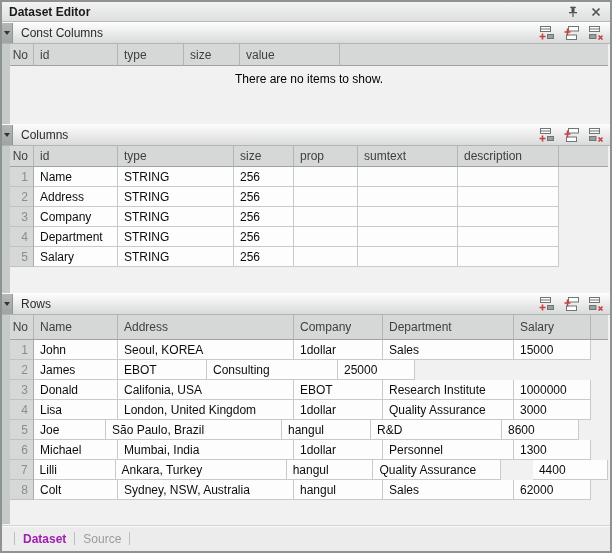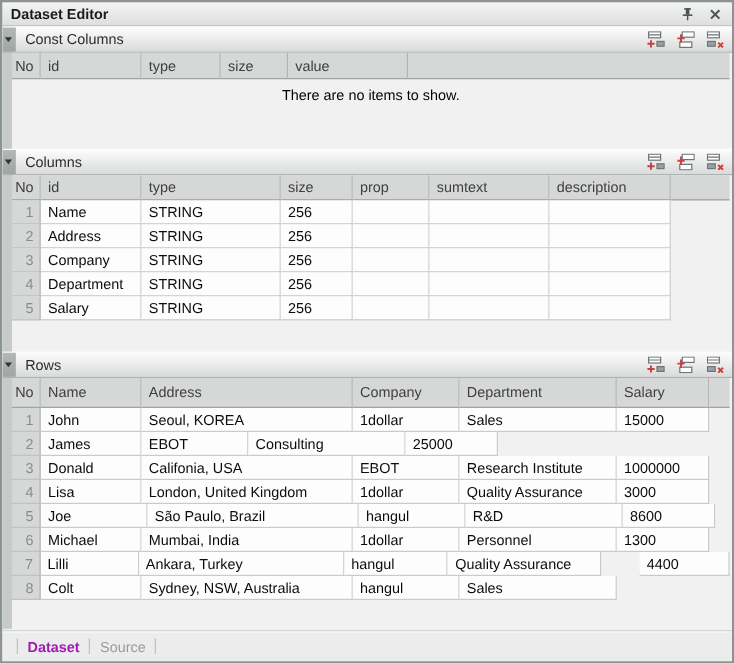--- a/index.html
+++ b/index.html
@@ -301,21 +301,21 @@
         <div class="tr row">
           <div class="num" style="width: 24px;">4</div>
           <div class="cell" style="width: 84px;">Lisa</div>
           <div class="cell" style="width: 176px;">London, United Kingdom</div>
           <div class="cell" style="width: 89px;">1dollar</div>
           <div class="cell" style="width: 131px;">Quality Assurance</div>
           <div class="cell" style="width: 77px;">3000</div>
         </div>
         <div class="tr row">
           <div class="num" style="width: 24px;">5</div>
-          <div class="cell" style="width: 89px;">Joe</div>
+          <div class="cell" style="width: 72px;">Joe</div>
           <div class="cell" style="width: 176px;">São Paulo, Brazil</div>
           <div class="cell" style="width: 89px;">hangul</div>
           <div class="cell" style="width: 131px;">R&amp;D</div>
           <div class="cell" style="width: 77px;">8600</div>
         </div>
         <div class="tr row">
           <div class="num" style="width: 24px;">6</div>
           <div class="cell" style="width: 84px;">Michael</div>
           <div class="cell" style="width: 176px; text-align: right;">Mumbai, India</div>
           <div class="cell" style="width: 89px;">1dollar</div>
@@ -329,20 +329,21 @@
           <div class="cell" style="width: 89px;">hangul</div>
           <div class="cell" style="width: 131px;">Quality Assurance</div>
           <div class="cell" style="width: 77px; margin-left: 32px;">4400</div>
         </div>
         <div class="tr row">
           <div class="num" style="width: 24px;">8</div>
           <div class="cell" style="width: 84px;">Colt</div>
           <div class="cell" style="width: 176px;">Sydney, NSW, Australia</div>
           <div class="cell" style="width: 89px;">hangul</div>
           <div class="cell" style="width: 131px;">Sales</div>
+          <div class="cell" style="width: 77px;">62000</div>
         </div>
       </div>
 
     <div class="spacer"></div>
 
     <div class="tabbar">
       <span class="tabsep"></span>
       <button class="tab active">Dataset</button>
       <span class="tabsep"></span>
       <button class="tab inactive">Source</button>

